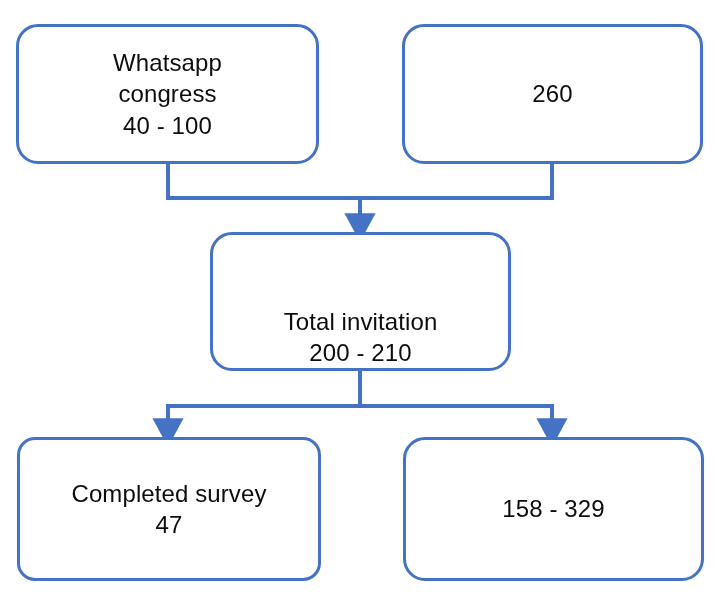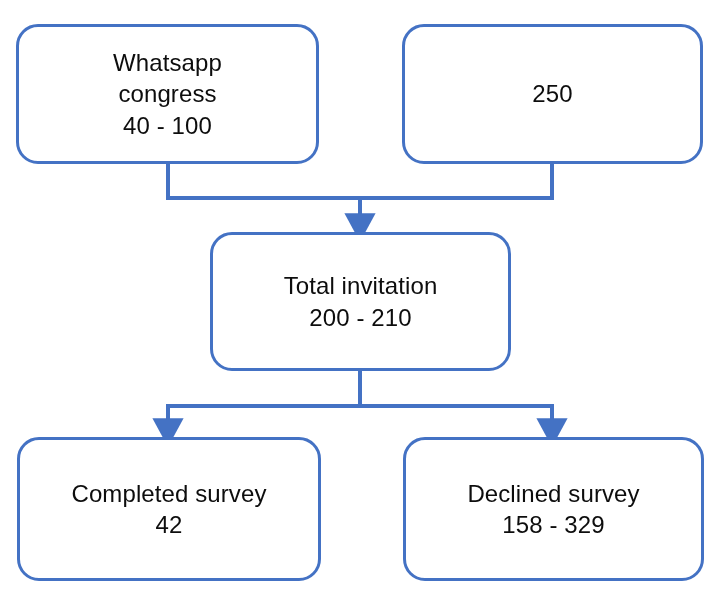--- a/index.html
+++ b/index.html
@@ -45,23 +45,23 @@
     z-index: 2;
   }
   .node .node-line {
     display: block;
     white-space: nowrap;
   }
   
   #node-whatsapp  { left: 16px;  top: 24px;  width: 303px; height: 140px; }
   #node-flyers    { left: 402px; top: 24px;  width: 301px; height: 140px; }
   
-  #node-total     { left: 210px; top: 232px; width: 301px; height: 139px; }
+  #node-total     { left: 210px; top: 232px; width: 301px; height: 139px; justify-content: flex-end; }
   
-  #node-completed { left: 17px;  top: 437px; width: 304px; height: 144px; }
+  #node-completed { left: 17px;  top: 437px; width: 304px; height: 144px; border-radius: 18px; }
   #node-declined  { left: 403px; top: 437px; width: 301px; height: 144px; }
 </style>
 </head>
 <body>
 
 <div id="flowchart">
 
   <svg id="connector-layer" viewBox="0 0 718 605" width="718" height="605" xmlns="http://www.w3.org/2000/svg">
     <defs>
       <marker id="arrowhead" markerWidth="9" markerHeight="9" refX="3.2" refY="4.5" orient="auto" markerUnits="strokeWidth">
@@ -94,31 +94,30 @@
     </g>
   </svg>
 
   <div class="node" id="node-whatsapp">
     <span class="node-line">Whatsapp</span>
     <span class="node-line">congress</span>
     <span class="node-line">40 - 100</span>
   </div>
 
   <div class="node" id="node-flyers">
-    <span class="node-line">250</span>
+    <span class="node-line">260</span>
   </div>
 
   <div class="node" id="node-total">
     <span class="node-line">Total invitation</span>
     <span class="node-line">200 - 210</span>
   </div>
 
   <div class="node" id="node-completed">
     <span class="node-line">Completed survey</span>
-    <span class="node-line">42</span>
+    <span class="node-line">47</span>
   </div>
 
   <div class="node" id="node-declined">
-    <span class="node-line">Declined survey</span>
     <span class="node-line">158 - 329</span>
   </div>
 
 </div>
 
 </body></html>

